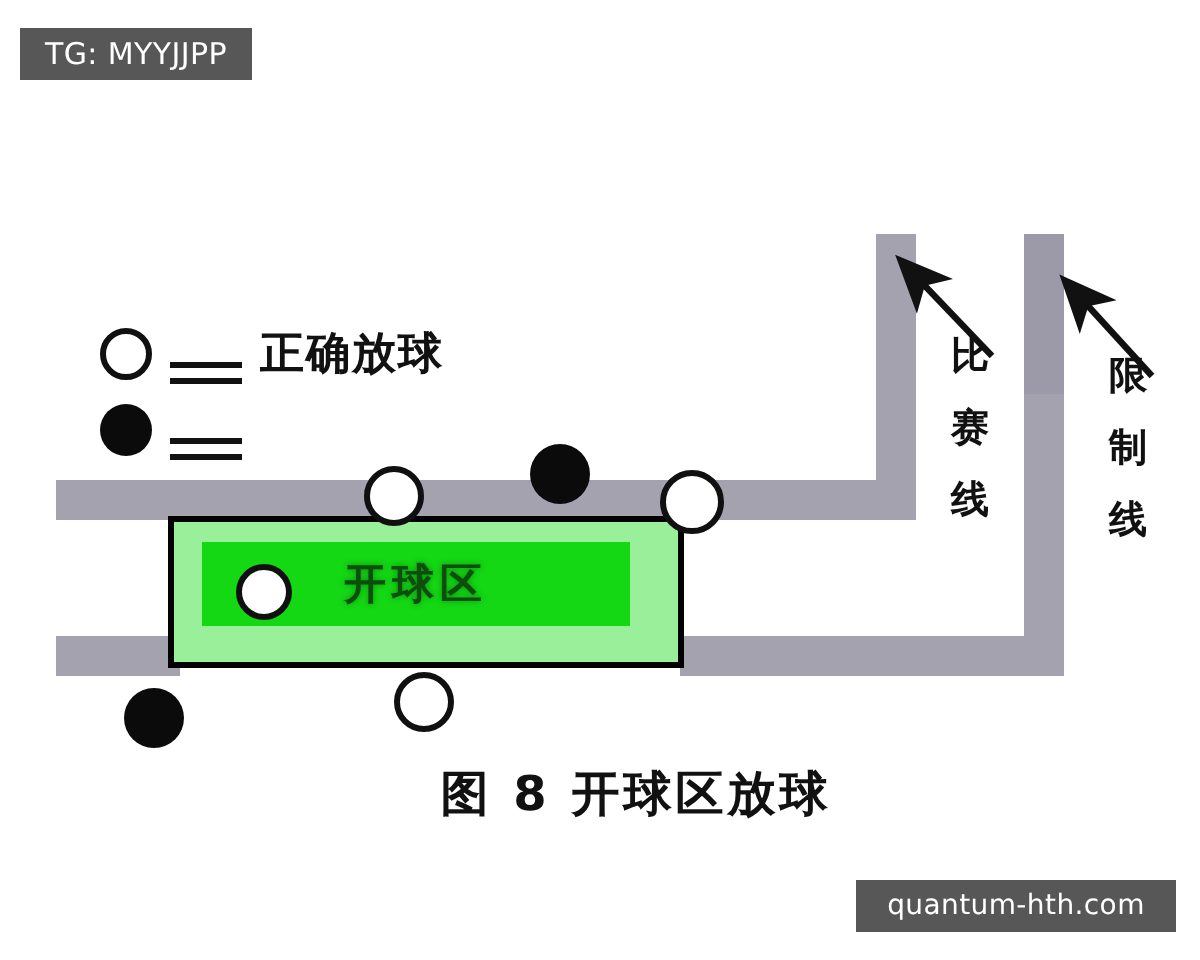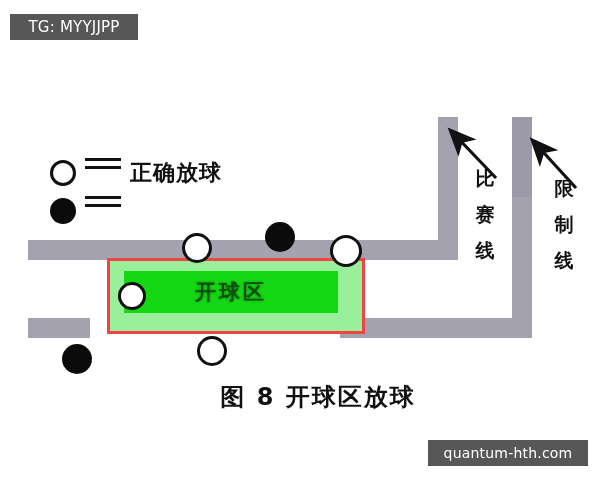--- a/index.html
+++ b/index.html
@@ -16,35 +16,34 @@
   .chip{
     position:absolute;
     background:#575757;
     color:#ffffff;
     font-size:15px;
     letter-spacing:.2px;
     display:flex;align-items:center;justify-content:center;
     white-space:nowrap;
     font-family:"DejaVu Sans",sans-serif;
   }
-  #tg-chip{left:10px;top:14px;width:128px;height:26px;font-size:15px;}
+  #tg-chip{left:10px;top:14px;width:116px;height:26px;font-size:15px;}
   #site-chip{left:428px;top:440px;width:160px;height:26px;font-size:14px;}
 
   
   .rail{position:absolute;background:#a5a2af;}
   .rail.dark{background:#9c99a8;}
 
   
   #zone-outer{
     position:absolute;
     left:84px;top:258px;width:258px;height:76px;
     background:#9af09a;
-    border:3px solid #ef4444;
+    border:3px solid #000000;
     box-sizing:border-box;
-    margin-left:23px;
   }
   #zone-inner{
     position:absolute;
     left:14px;top:10px;right:24px;bottom:18px;
     background:#14d814;
   }
   #zone-label{
     position:absolute;
     left:0;right:0;top:50%;
     transform:translateY(-50%);
@@ -57,21 +56,21 @@
     text-shadow:0 0 3px rgba(0,0,0,.35);
   }
 
   
   .ball{position:absolute;border-radius:50%;box-sizing:border-box;}
   .ball.hollow{background:#ffffff;border:3px solid #101010;}
   .ball.solid{background:#0b0b0b;border:0;}
 
   
   #legend{position:absolute;left:48px;top:158px;width:230px;}
-  .legend-row{display:flex;align-items:flex-start;height:34px;margin-bottom:4px;}
+  .legend-row{display:flex;align-items:flex-end;height:34px;margin-bottom:4px;}
   .legend-swatch{width:30px;height:30px;flex:0 0 30px;position:relative;}
   .legend-swatch .ball{left:2px;top:2px;width:26px;height:26px;position:absolute;}
   .legend-eq{
     width:36px;flex:0 0 36px;margin:0 9px 0 7px;
     display:flex;flex-direction:column;justify-content:center;gap:5px;
   }
   .legend-eq i{display:block;height:3px;background:#121212;width:100%;}
   .legend-text{
     font-size:22px;font-weight:700;color:#111111;
     letter-spacing:1px;white-space:nowrap;

